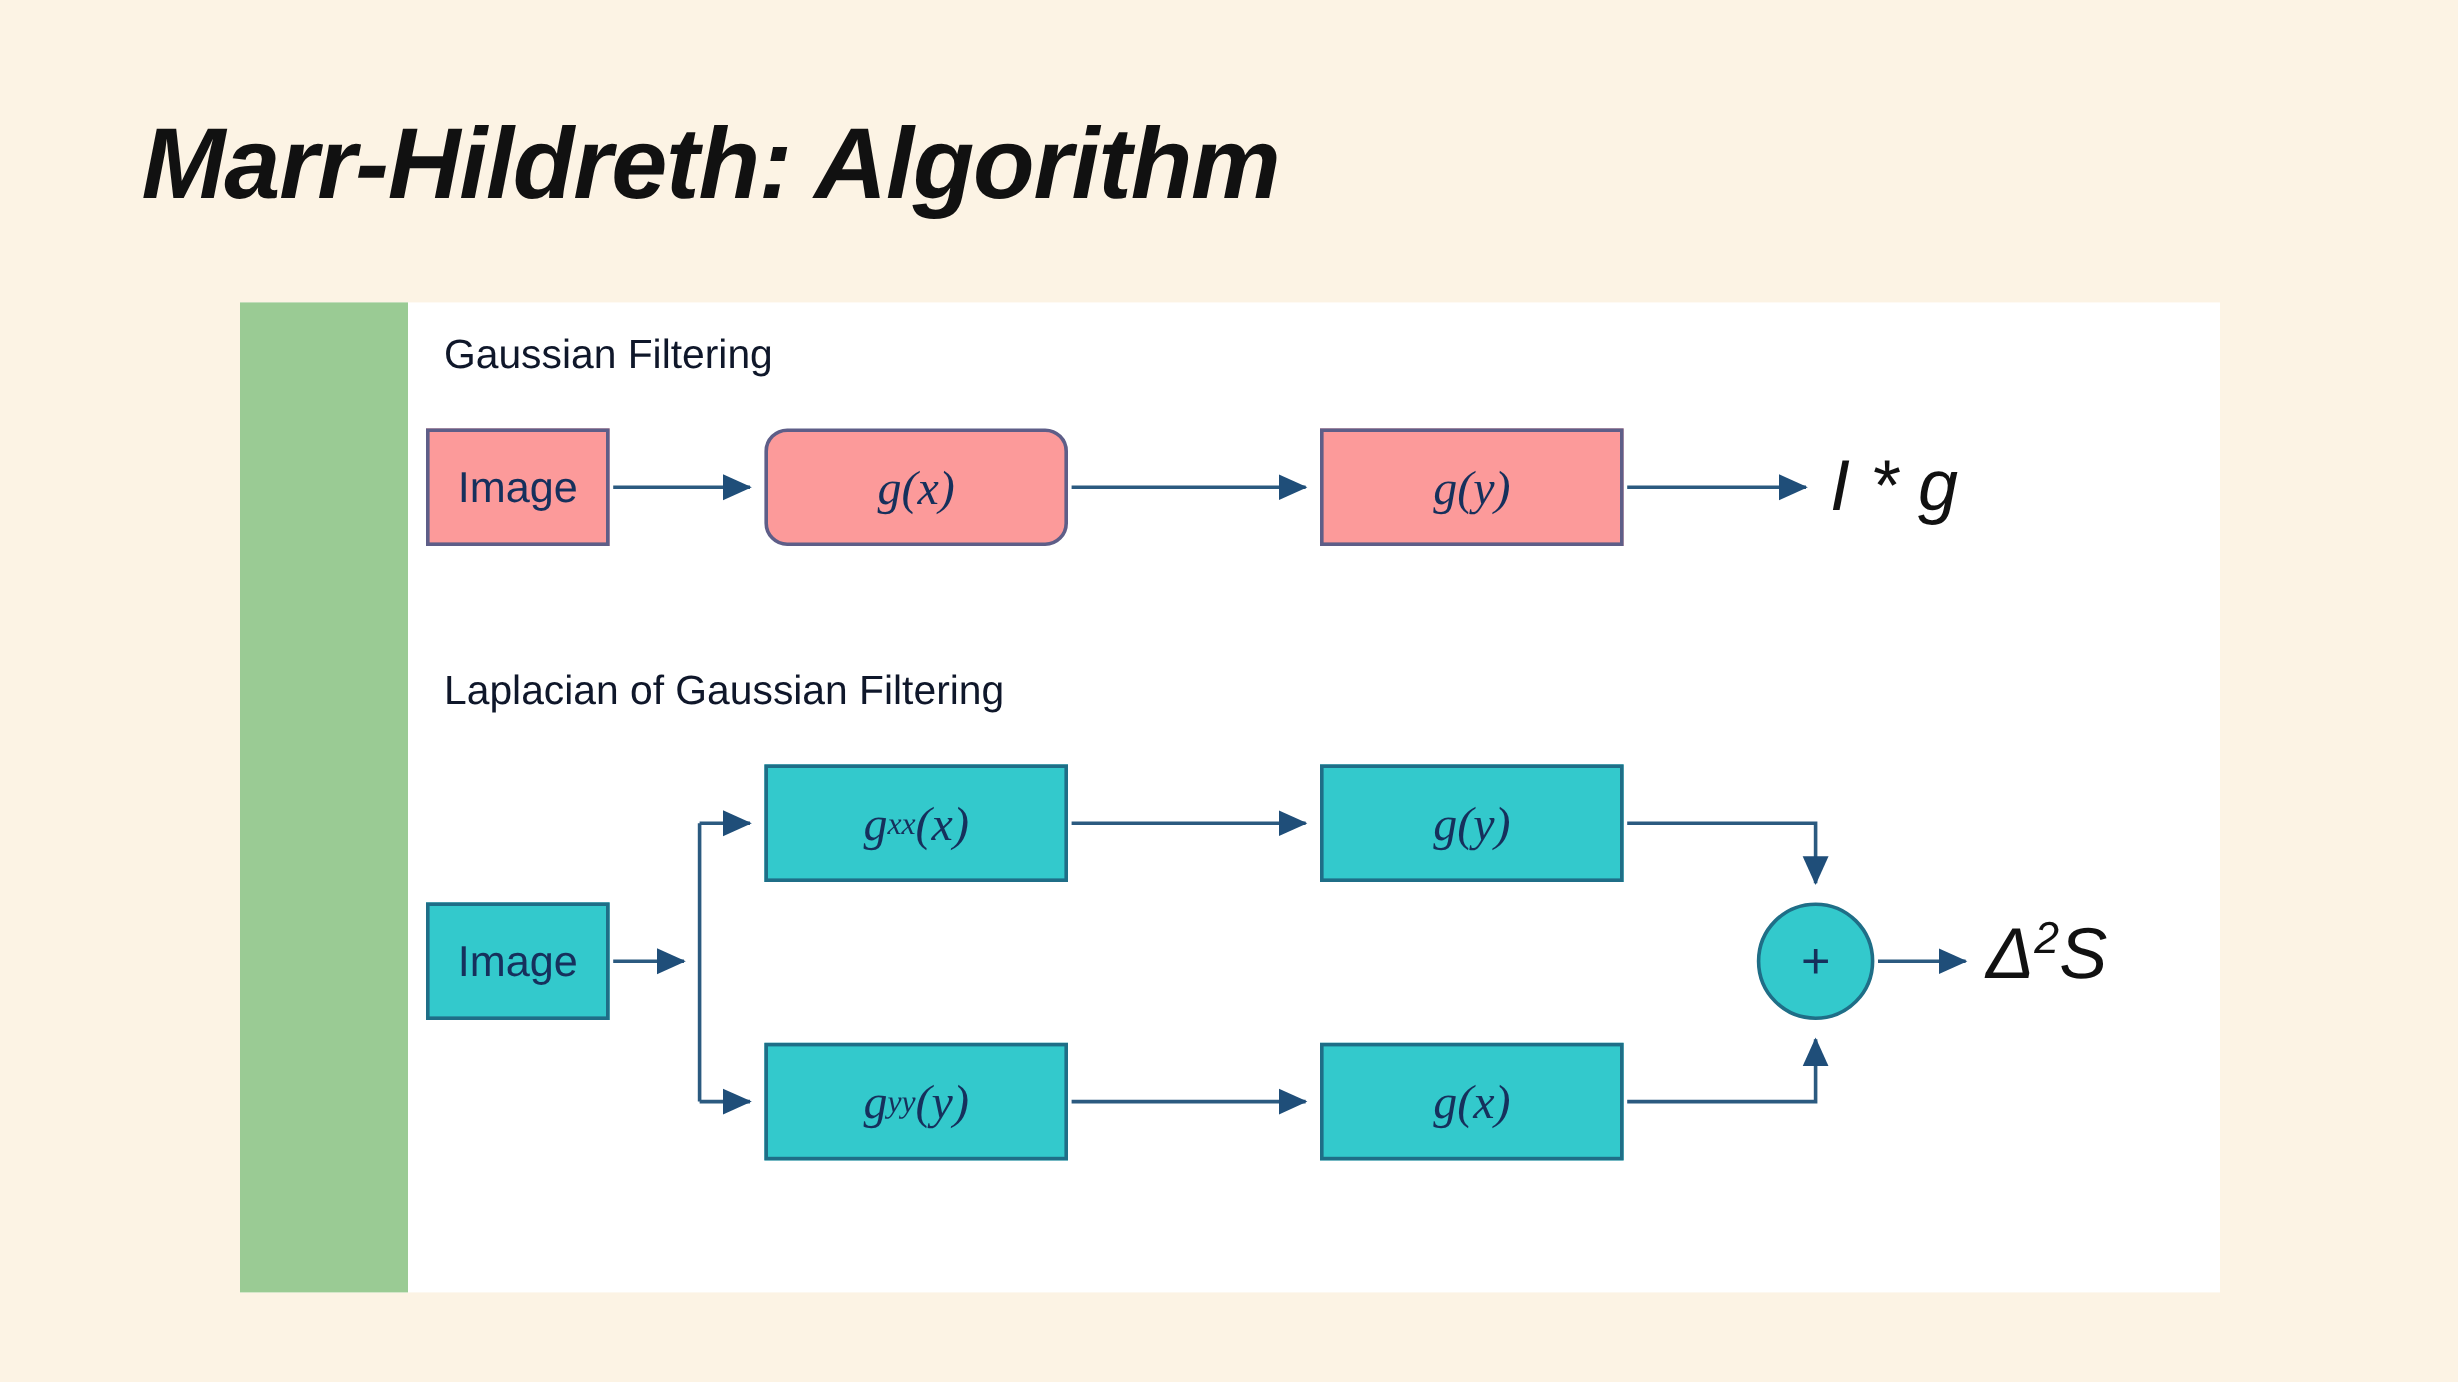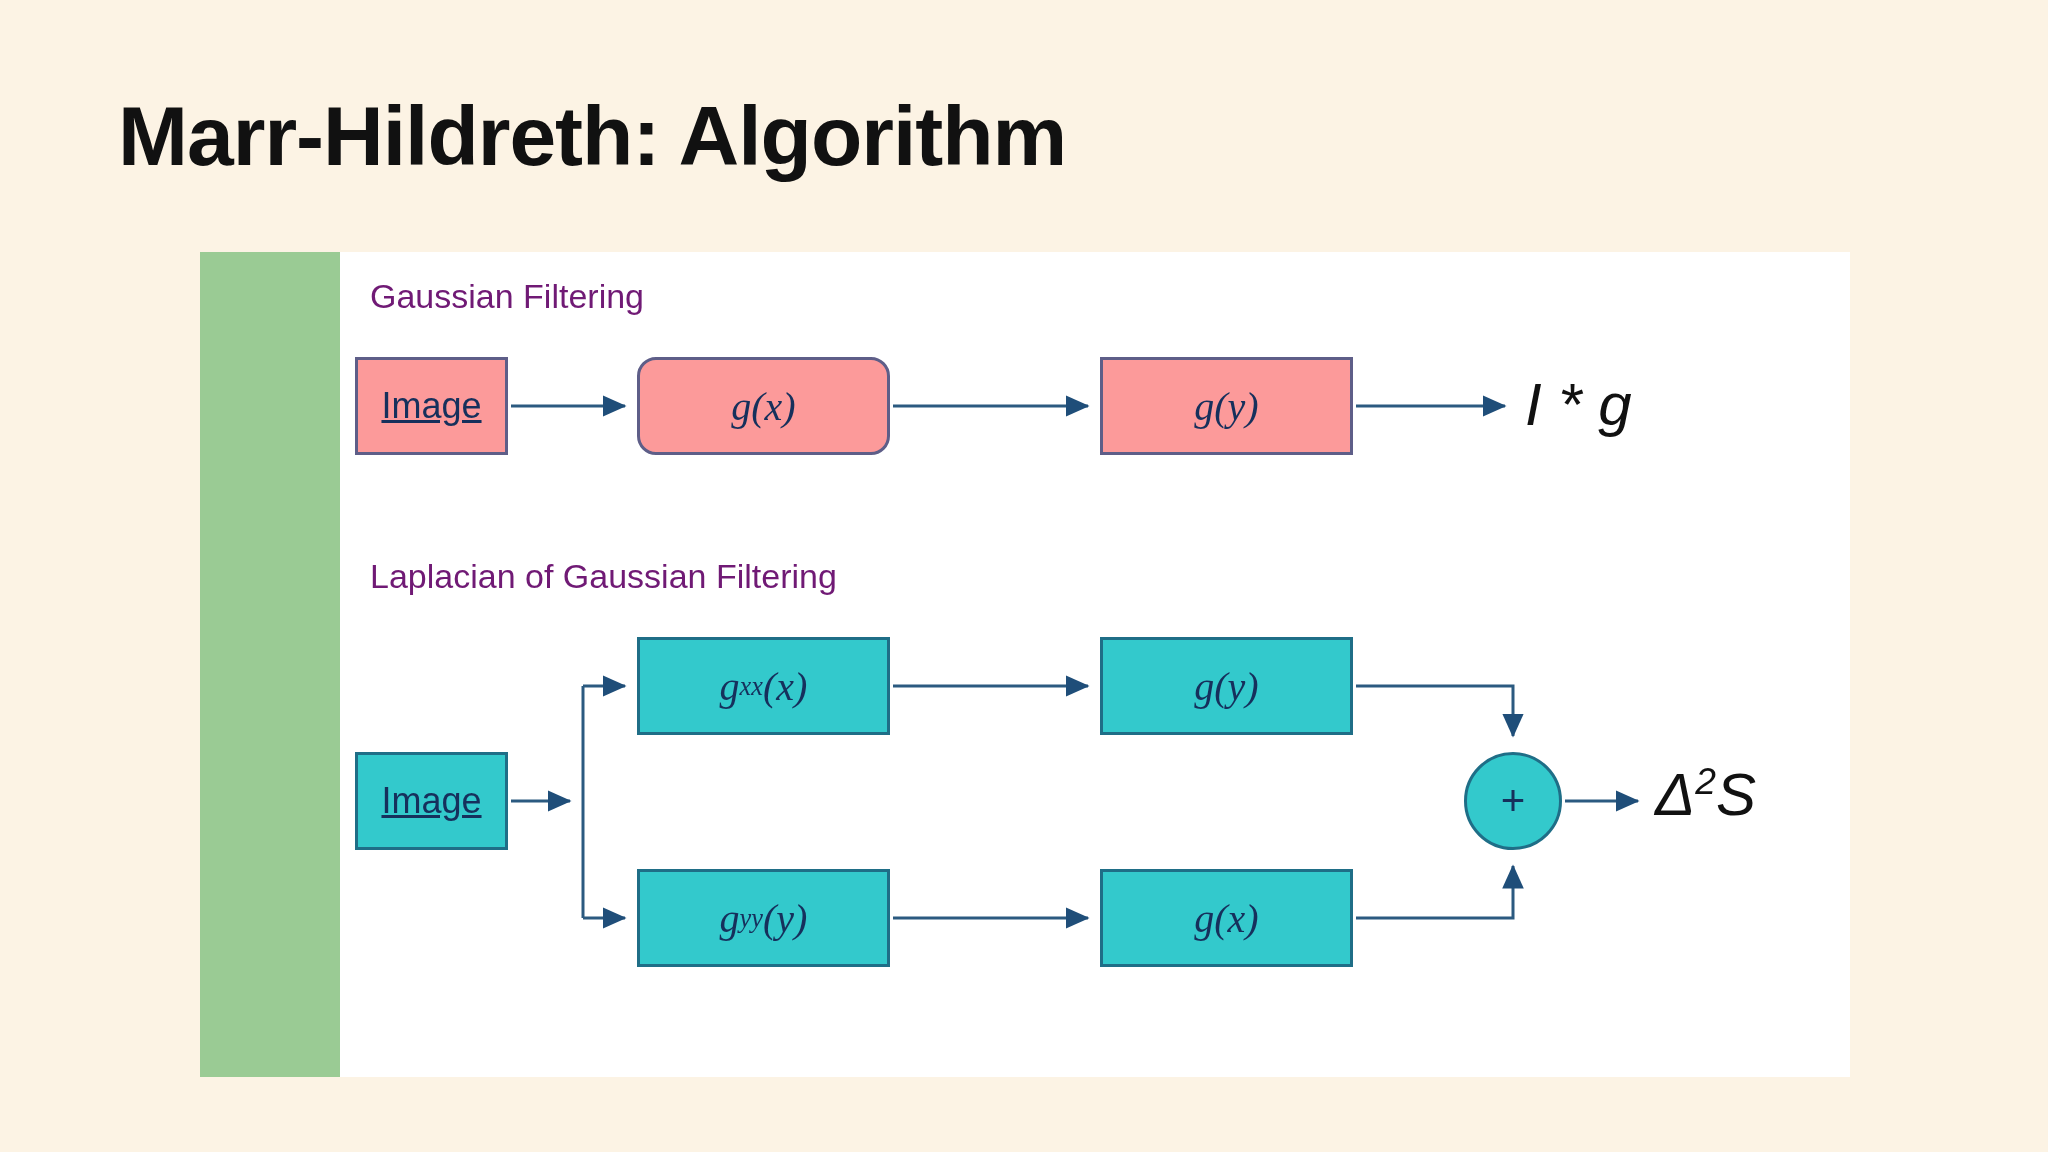--- a/index.html
+++ b/index.html
@@ -19,20 +19,21 @@
   #slide-title {
     position: absolute;
     left: 118px;
     top: 88px;
     font-size: 84px;
     font-weight: bold;
     color: #111111;
     letter-spacing: -1px;
     white-space: nowrap;
     font-family: "Liberation Sans", sans-serif;
+    font-style: italic;
   }
 
   
   #diagram {
     position: absolute;
     left: 200px;
     top: 252px;
     width: 1650px;
     height: 825px;
     background: #FFFFFF;
@@ -41,21 +42,21 @@
     position: absolute;
     left: 0px;
     top: 0px;
     width: 140px;
     height: 825px;
     background: #9ACB94;
   }
 
   .section-label {
     position: absolute;
-    color: #701a75;
+    color: #0f172a;
     font-size: 34px;
     font-family: "Liberation Sans", sans-serif;
     white-space: nowrap;
   }
   #label-gaussian { left: 170px; top: 25px; }
   #label-log      { left: 170px; top: 305px; }
 
   
   .node-box {
     position: absolute;
@@ -73,21 +74,20 @@
     border: 3px solid #5E5E88;
   }
   .node-box.teal {
     background: #33C9CC;
     border: 3px solid #1F6E87;
   }
   .node-box.plain {
     font-family: "Liberation Sans", sans-serif;
     font-style: normal;
     font-size: 36px;
-    text-decoration: underline;
   }
   .node-box .sub {
     font-size: 0.66em;
     vertical-align: sub;
   }
 
   
   #box-image-1 { left: 155px; top: 105px;  width: 153px; height: 98px; }
   #box-gx-1    { left: 437px; top: 105px;  width: 253px; height: 98px; border-radius: 19px; }
   #box-gy-1    { left: 900px; top: 105px;  width: 253px; height: 98px; }

